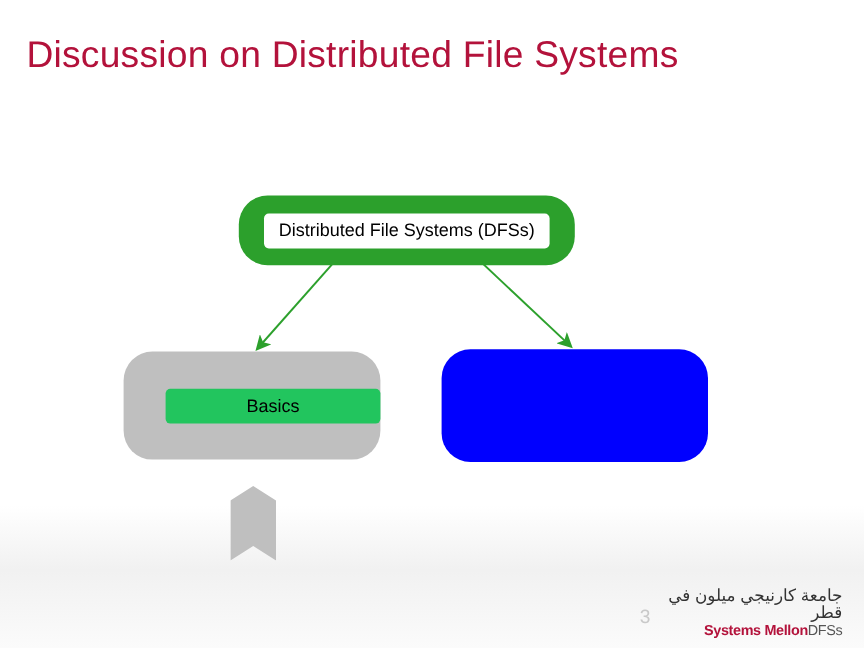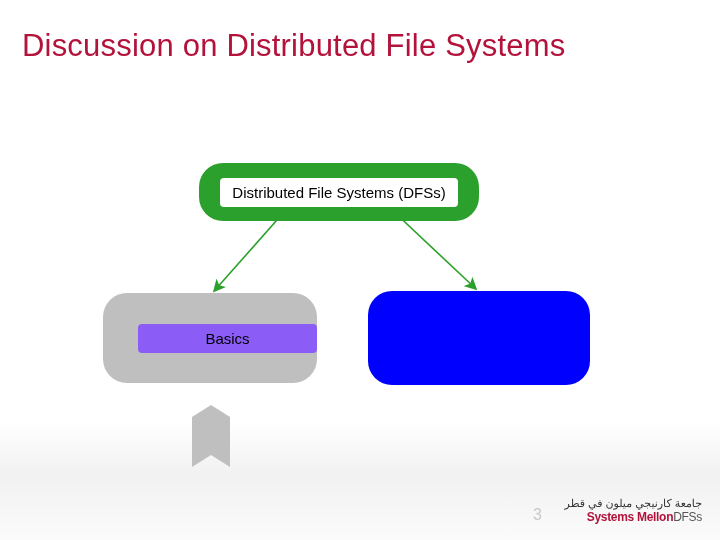--- a/index.html
+++ b/index.html
@@ -57,21 +57,21 @@
     left: 103px;
     top: 293px;
     width: 214px;
     height: 90px;
     background: #bfbfbf;
     color: #000000;
     font-size: 15px;
     font-weight: 400;
   }
   .node-left .label-box {
-    background: #8b5cf6;
+    background: #22c55e;
     padding: 6px 10px;
     border-radius: 4px;
     display: inline-block;
     width: 186px;
     box-sizing: border-box;
     margin-left: 35px;
   }
   .node-right {
     left: 368px;
     top: 291px;
@@ -106,21 +106,21 @@
     right: 18px;
     bottom: 10px;
     width: 155px;
     height: 40px;
     display: flex;
     flex-direction: column;
     justify-content: center;
     align-items: flex-end;
   }
   .footer-logo .line-top {
-    font-size: 11px;
+    font-size: 14px;
     color: #333333;
     letter-spacing: -0.2px;
     direction: rtl;
     font-family: Arial, sans-serif;
     line-height: 1;
     margin-bottom: 2px;
   }
   .footer-logo .line-bot {
     font-size: 12px;
     line-height: 1;

